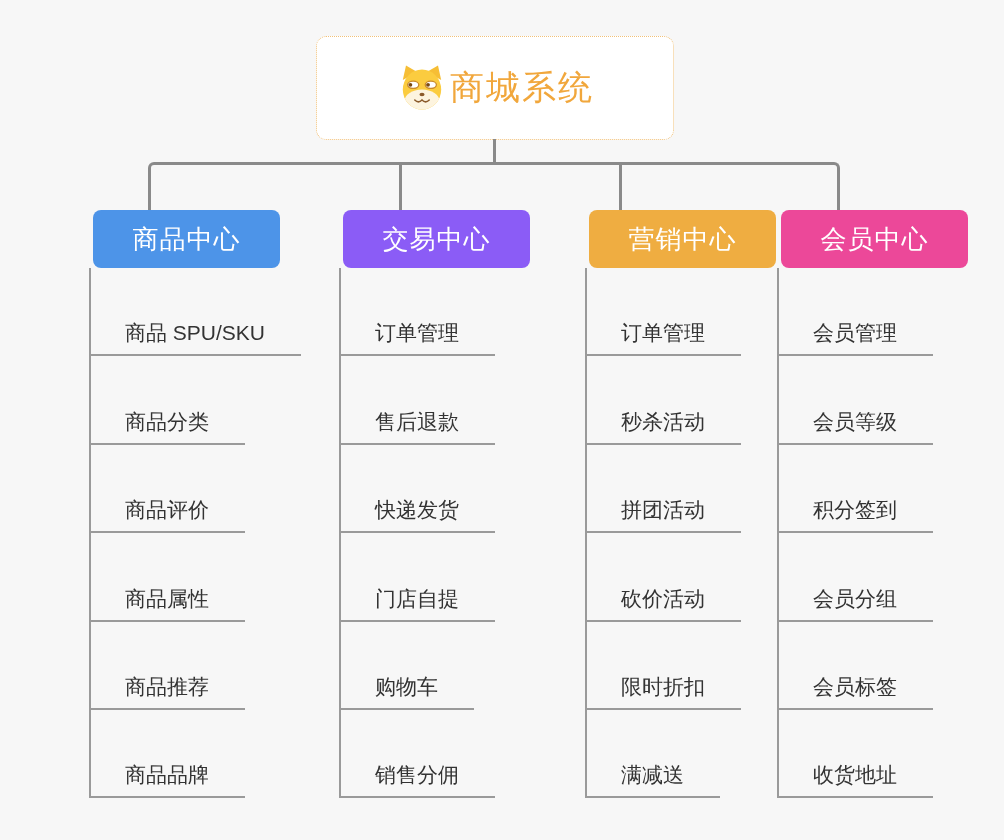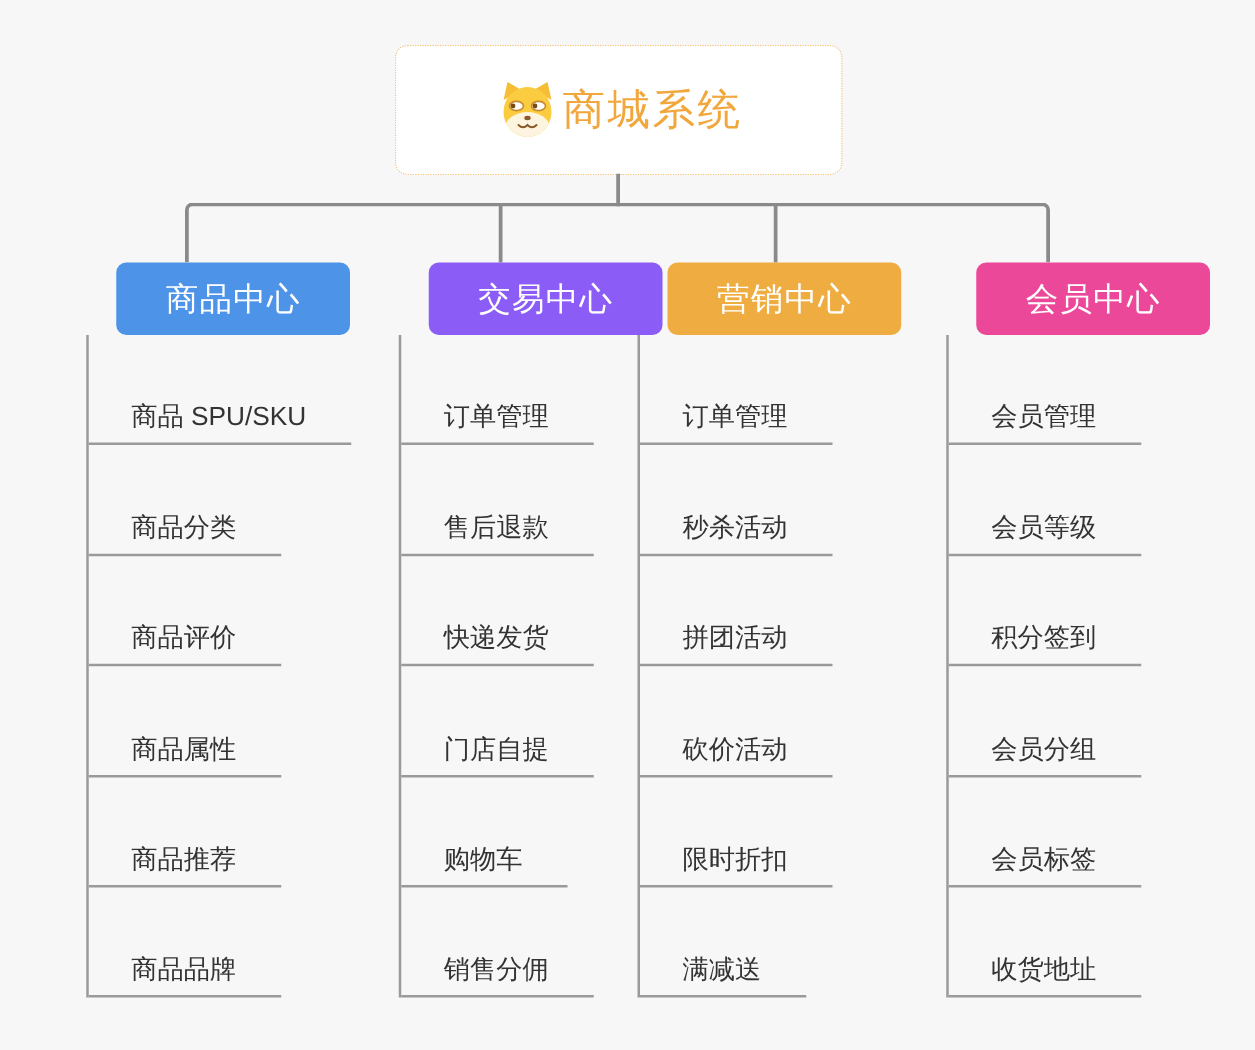--- a/index.html
+++ b/index.html
@@ -25,21 +25,21 @@
 
   
   .branch{position:absolute;top:210px;width:250px;}
   .branch-header{
     width:187px;height:58px;border-radius:8px;
     color:#ffffff;font-size:26px;letter-spacing:1px;
     display:flex;align-items:center;justify-content:center;
     cursor:default;
     margin-left:36px;
   }
-  .leaves{margin-left:12px;border-left:2px solid #9a9a9a;text-align:right;}
+  .leaves{margin-left:32px;border-left:2px solid #9a9a9a;text-align:right;}
   .leaf{height:88.4px;display:flex;align-items:flex-end;}
   .leaf-label{
     display:inline-block;white-space:nowrap;
     padding:0 36px 7px 34px;border-bottom:2px solid #9a9a9a;
     font-size:21px;color:#333;
   }
 </style>
 </head>
 <body>
 
@@ -110,21 +110,21 @@
         </div>
       <div class="leaf">
           <span class="leaf-label">购物车</span>
         </div>
       <div class="leaf">
           <span class="leaf-label">销售分佣</span>
         </div>
     </div>
   </div>
 
-  <div class="branch" style="left:498px;">
+  <div class="branch" style="left:553px;">
     <div class="branch-header" style="background: rgb(239, 173, 65);">营销中心</div>
     <div class="leaves">
       <div class="leaf">
           <span class="leaf-label">订单管理</span>
         </div>
       <div class="leaf">
           <span class="leaf-label">秒杀活动</span>
         </div>
       <div class="leaf">
           <span class="leaf-label">拼团活动</span>

